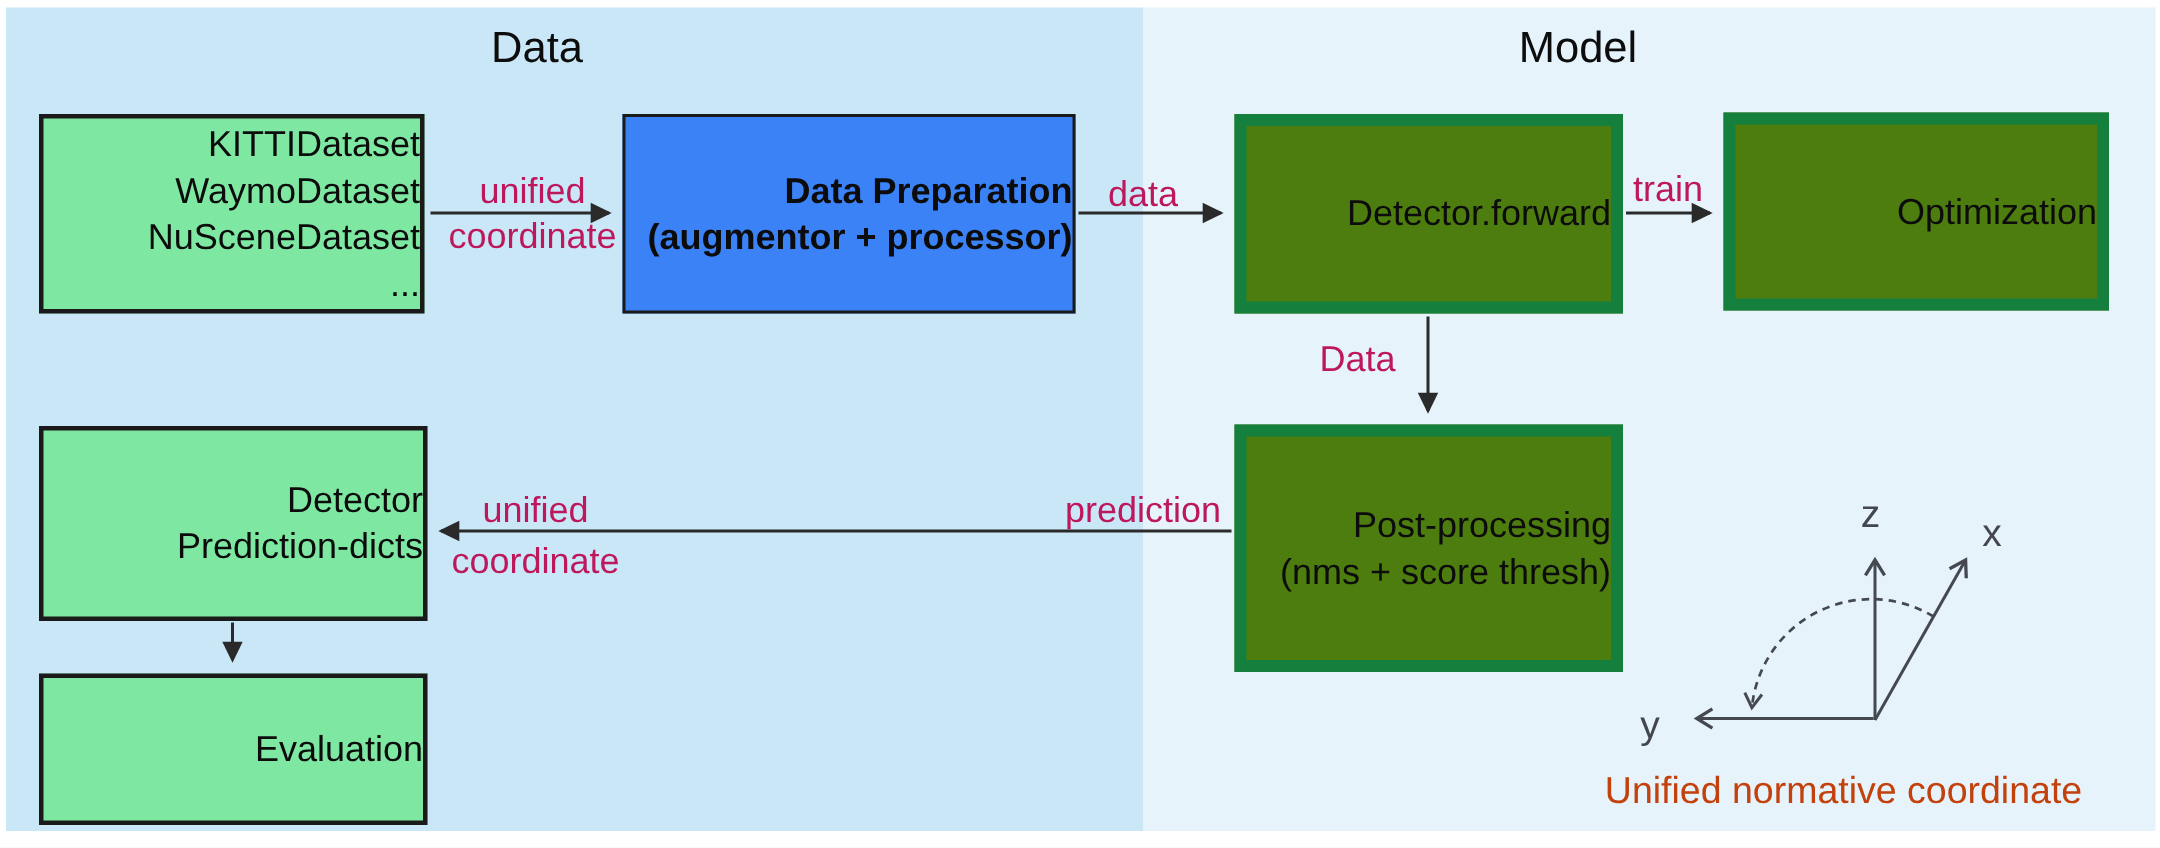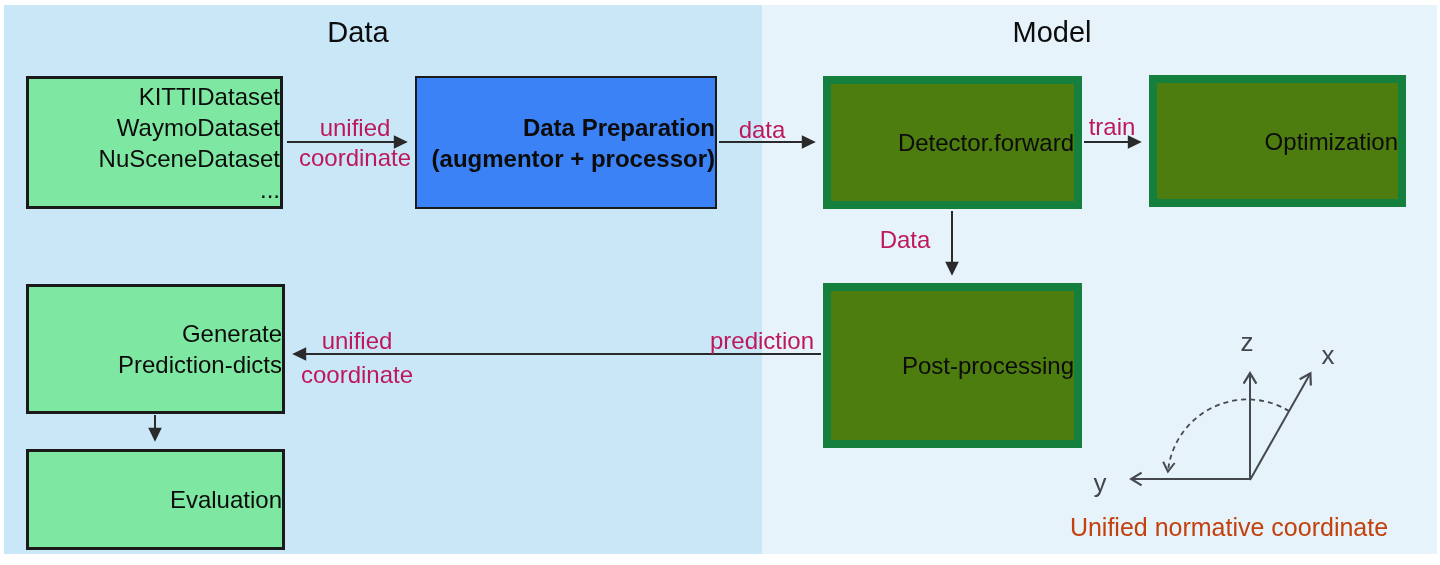--- a/index.html
+++ b/index.html
@@ -89,24 +89,25 @@
   <div class="box light" style="left:823px; top:76px; width:259px; height:133px;">
     <span class="bl">Detector.forward</span>
   </div>
 
   <div class="box light" style="left:1149px; top:75px; width:257px; height:132px;">
     <span class="bl">Optimization</span>
   </div>
 
   <div class="box light" style="left:823px; top:283px; width:259px; height:165px;">
     <span class="bl">Post-processing</span>
+    <span class="bl">(nms + score thresh)</span>
   </div>
 
   <div class="box green" style="left:26px; top:284px; width:259px; height:130px;">
-    <span class="bl">Generate</span>
+    <span class="bl">Detector</span>
     <span class="bl">Prediction-dicts</span>
   </div>
 
   <div class="box green" style="left:26px; top:449px; width:259px; height:101px;">
     <span class="bl">Evaluation</span>
   </div>
 
   <div class="elabel tight2" style="left:290px; top:113px; width:130px;">
     <span class="line">unified</span>
     <span class="line">coordinate</span>

